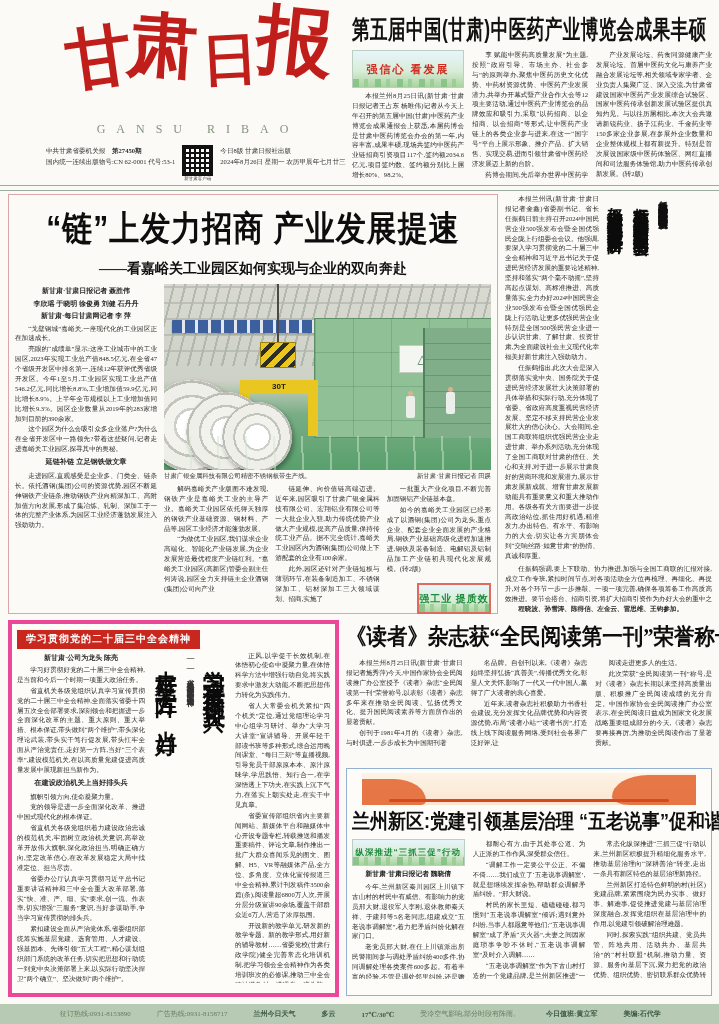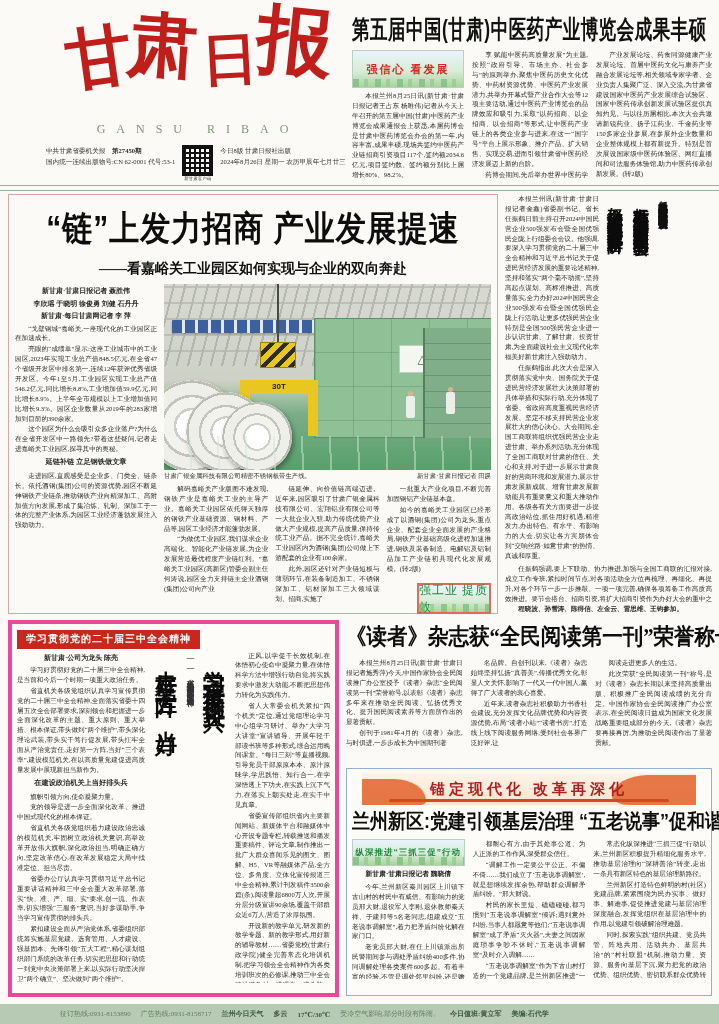--- a/index.html
+++ b/index.html
@@ -58,21 +58,21 @@
   .main-sub{text-align:center;font-size:14px;font-weight:bold;margin:10px 0 6px 0;color:#111;
         font-family:Liberation Serif, serif;}
   .main-body{display:flex;gap:7px;height:330px;overflow:hidden;}
   .main-left{width:142px;flex:0 0 auto;overflow:hidden;}
   .main-right{flex:1;display:flex;flex-direction:column;position:relative;}
   .caption-row{display:flex;justify-content:space-between;font-size:6.4px;color:#333;margin:2px 0 3px 0;}
   .main-cols{display:flex;gap:7px;flex:1;overflow:hidden;position:relative;}
   .qgy-banner{position:absolute;right:0;bottom:0;width:74px;height:31px;border:2px solid #e06a5e;
         box-sizing:border-box;background:linear-gradient(180deg,#eaf6fb 0%,#d7ecd4 60%,#abd5a2 100%);
         display:flex;align-items:center;justify-content:center;}
-  .qgy-banner .bn-text{font-size:12px;letter-spacing:1px;}
+  .qgy-banner .bn-text{font-size:10px;letter-spacing:1px;font-weight:bold;}
   
   .photo{position:relative;width:100%;height:186px;overflow:hidden;flex:0 0 auto;
         background:linear-gradient(180deg,#d9d9d2 0%,#cdd1c6 52%,#79ad85 70%,#58a06c 100%);}
   .truss{position:absolute;left:0;top:0;width:100%;height:44%;opacity:.55;
         background:repeating-linear-gradient(104deg,transparent 0 9px,#98a095 9px 11px),
                    repeating-linear-gradient(0deg,transparent 0 14px,#a8aea3 14px 16px);}
   .photo-banner{position:absolute;left:8px;top:36px;width:190px;height:13px;background:#3c5f9e;
         border-radius:1px;box-shadow:0 1px 2px rgba(0,0,0,.3);
         background-image:repeating-linear-gradient(90deg,transparent 0 10px,rgba(255,255,255,.85) 10px 13px);}
   .machine{position:absolute;left:150px;top:34px;width:200px;height:118px;background:#8fc096;
@@ -142,21 +142,21 @@
   .lz-blob.r{right:0;top:2px;width:84px;height:30px;border-radius:60% 0 0 30%/100% 0 0 40%;}
   .lz-swoosh{position:absolute;left:8%;bottom:3px;width:84%;height:3px;background:#d5491f;border-radius:2px;z-index:1;}
   .lz-headline{text-align:center;font-size:18px;font-weight:900;color:#0d0d0d;white-space:nowrap;
         font-family:"Liberation Sans","DejaVu Sans",sans-serif;margin:3px 0 6px 0;transform:scaleY(1.12);}
   .lz-cols{display:flex;gap:8px;height:140px;overflow:hidden;}
   .lz-mini{height:25px;margin-bottom:3px;}
   .lz-mini .bn-text{font-size:8.5px;letter-spacing:1px;}
   .lz-byline{text-align:center;font-size:6.8px;font-weight:bold;margin:2px 0 3px 0;}
   
   .footer{position:absolute;left:0;top:1004px;width:719px;height:20px;background:#b7cab3;
-        display:flex;align-items:center;gap:10px;padding:0 60px;box-sizing:border-box;}
+        display:flex;align-items:center;gap:26px;padding:0 60px;box-sizing:border-box;}
   .footer span{font-size:7px;color:#63805f;white-space:nowrap;}
   .footer .dark{color:#3e5b44;font-weight:bold;}
 </style>
 </head>
 <body>
 
 <div class="page">
 
   <div class="header">
     <div class="masthead">
@@ -338,21 +338,20 @@
           <p>此次荣获“全民阅读第一刊”称号,是对《读者》杂志长期以来坚持高质量出版、积极推广全民阅读成绩的充分肯定。中国作家协会全民阅读推广办公室表示,在全民阅读日益成为国家文化发展战略重要组成部分的今天,《读者》杂志要再接再厉,为推动全民阅读作出了显著贡献。</p>
         </div>
     </div>
   </div>
 
   <div class="lanzhou">
     <div class="lz-banner">
       <div class="lz-blob l"></div>
       <div class="lz-blob r"></div>
       <div class="lz-swoosh"></div>
-      <span class="bn-text">锚定现代化  改革再深化</span>
     </div>
     <div class="lz-headline">兰州新区:党建引领基层治理 “五老说事”促和谐</div>
     <div class="lz-cols">
       <div class="col">
         <div class="mini-banner lz-mini">
           <span class="bn-text bn-green">纵深推进“三抓三促”行动</span>
           <div class="skyline"></div>
         </div>
         <div class="lz-byline">新甘肃·甘肃日报记者 魏晓倩</div>
         <div class="txt">

